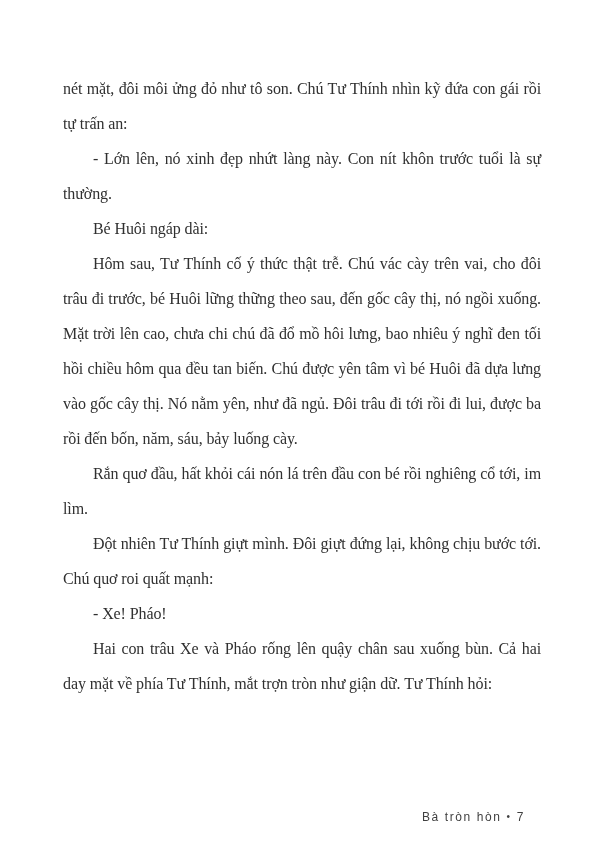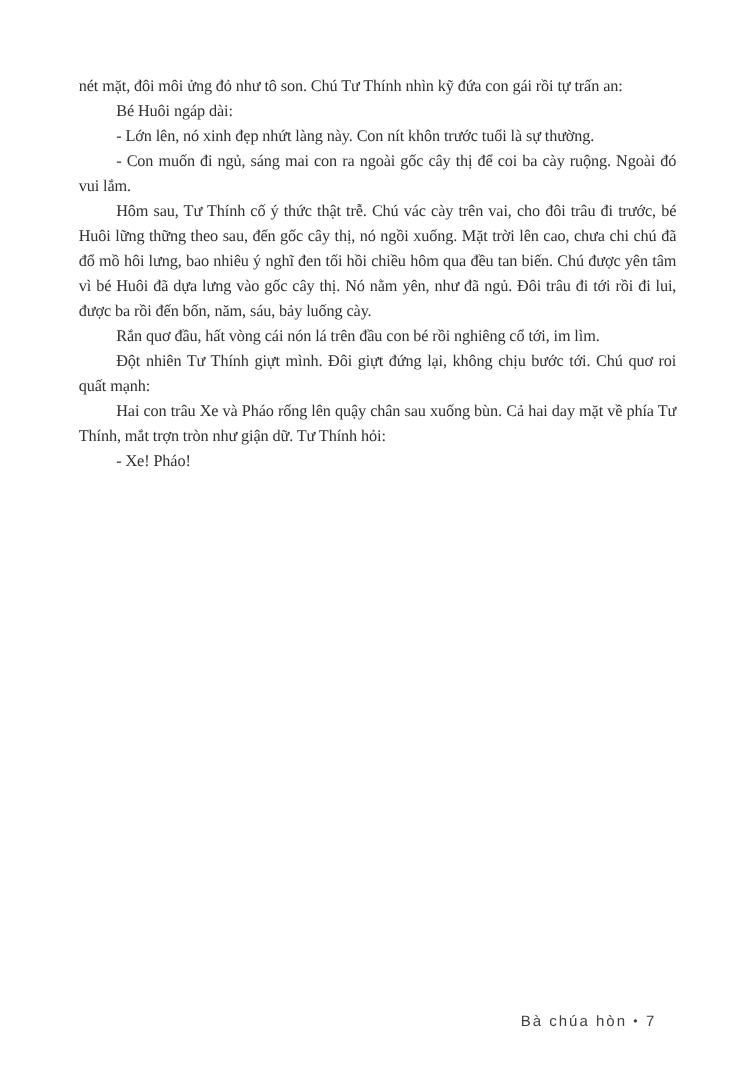--- a/index.html
+++ b/index.html
@@ -13,25 +13,25 @@
     position: relative;
     width: 602px;
     height: 868px;
     background: var(--bg-color, #ffffff);
     overflow: hidden;
     font-family: "Liberation Serif", "DejaVu Serif", serif;
   }
   .text-block {
     position: absolute;
     left: 63px;
-    top: 59px;
+    top: 71px;
     width: 478px;
     color: var(--text-color, #303030);
-    font-size: 13px;
-    line-height: 20px;
+    font-size: 16px;
+    line-height: 35px;
     text-align: justify;
     letter-spacing: -0.1px;
   }
   .para {
     margin: 0;
     padding: 0;
     text-indent: 30px;
   }
   .para.no-indent {
     text-indent: 0;
@@ -54,27 +54,26 @@
   }
 </style>
 </head>
 <body>
 
 <div class="page">
 
   <div class="text-block">
 
   <p class="para no-indent">nét mặt, đôi môi ửng đỏ như tô son. Chú Tư Thính nhìn kỹ đứa con gái rồi tự trấn an:</p>
+      <p class="para">- Lớn lên, nó xinh đẹp nhứt làng này. Con nít khôn trước tuổi là sự thường.</p>
       <p class="para">Bé Huôi ngáp dài:</p>
-      <p class="para">- Lớn lên, nó xinh đẹp nhứt làng này. Con nít khôn trước tuổi là sự thường.</p>
-      <p class="para">- Con muốn đi ngủ, sáng mai con ra ngoài gốc cây thị để coi ba cày ruộng. Ngoài đó vui lắm.</p>
       <p class="para">Hôm sau, Tư Thính cố ý thức thật trễ. Chú vác cày trên vai, cho đôi trâu đi trước, bé Huôi lững thững theo sau, đến gốc cây thị, nó ngồi xuống. Mặt trời lên cao, chưa chi chú đã đổ mồ hôi lưng, bao nhiêu ý nghĩ đen tối hồi chiều hôm qua đều tan biến. Chú được yên tâm vì bé Huôi đã dựa lưng vào gốc cây thị. Nó nằm yên, như đã ngủ. Đôi trâu đi tới rồi đi lui, được ba rồi đến bốn, năm, sáu, bảy luống cày.</p>
-      <p class="para">Rắn quơ đầu, hất vòng cái nón lá trên đầu con bé rồi nghiêng cổ tới, im lìm.</p>
+      <p class="para">Rắn quơ đầu, hất khỏi cái nón lá trên đầu con bé rồi nghiêng cổ tới, im lìm.</p>
       <p class="para">Đột nhiên Tư Thính giựt mình. Đôi giựt đứng lại, không chịu bước tới. Chú quơ roi quất mạnh:</p>
+      <p class="para">- Xe! Pháo!</p>
       <p class="para">Hai con trâu Xe và Pháo rống lên quậy chân sau xuống bùn. Cả hai day mặt về phía Tư Thính, mắt trợn tròn như giận dữ. Tư Thính hỏi:</p>
-      <p class="para">- Xe! Pháo!</p>
     </div>
 
   <div class="footer">
-    <span>Bà chúa hòn</span><span class="sep">•</span><span>7</span>
+    <span>Bà tròn hòn</span><span class="sep">•</span><span>7</span>
   </div>
 
 </div>
 
 </body></html>

